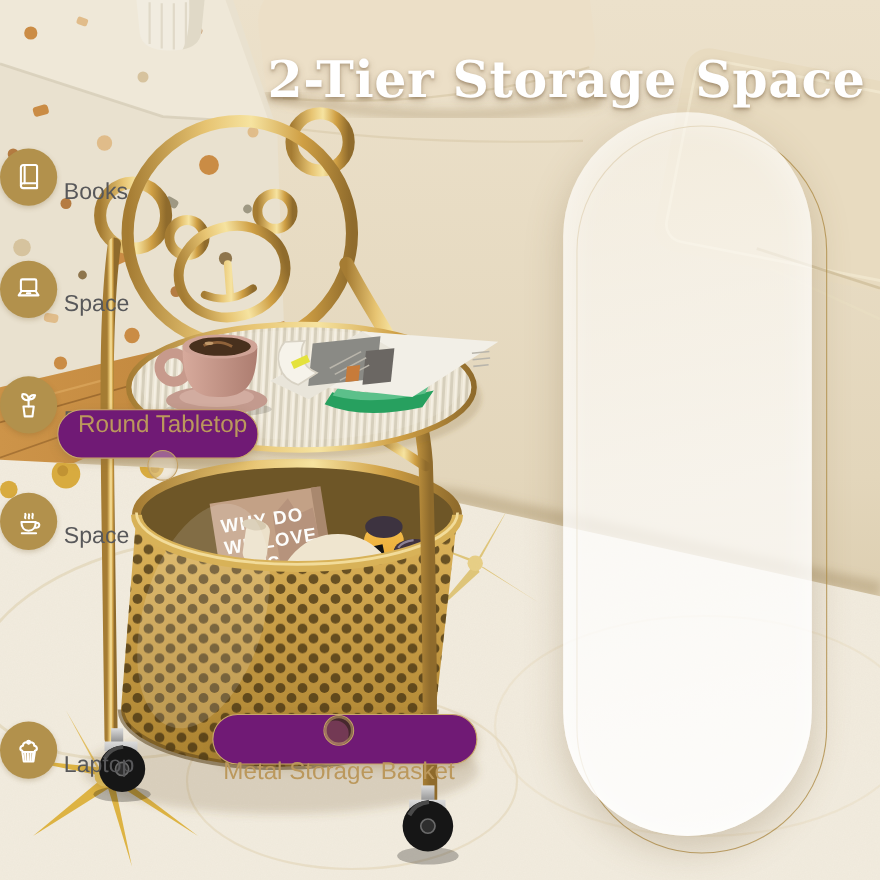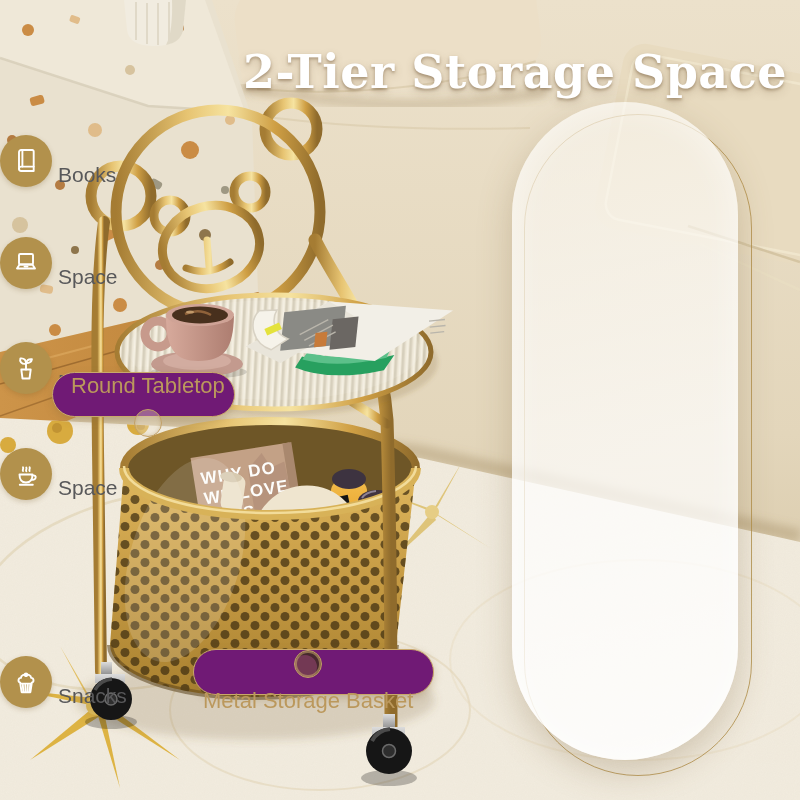--- a/index.html
+++ b/index.html
@@ -390,21 +390,21 @@
 
 <div class="p-item" style="top:656px">
   <div class="p-icon">
     <svg viewBox="0 0 32 32">
           <path d="M10.3 16.6 c-2.7 -.8 -2.3 -4.5 .6 -4.7 c0 -2.9 3.5 -4.1 5.1 -2 c1.7 -2.1 5.2 -.9 5.1 2 c2.9 .2 3.3 3.9 .6 4.7"></path>
           <path d="M10.3 17.6 h11.4 l-1.3 8.6 h-8.8 Z"></path>
           <path d="M12.8 18.6 l.5 6.6 M15.3 18.6 l.2 6.6 M17.8 18.6 l-.2 6.6 M20.2 18.6 l-.5 6.6"></path>
           <circle cx="16" cy="8.7" r="1.3"></circle>
         </svg>
   </div>
-  <div class="p-label">Snacks</div>
+  <div class="p-label">Laptop</div>
 </div>
 
 <div class="callout callout-tabletop">
   <span>Round Tabletop</span>
   <span class="dot"></span>
 </div>
 
 <div class="callout callout-basket">
   <span class="dot" style="background:rgba(120,95,45,.45);box-shadow:inset 0 0 0 2px rgba(210,180,110,.5), inset -3px 3px 0 1px rgba(35,28,14,.55);"></span>
   <span>Metal Storage Basket</span>

